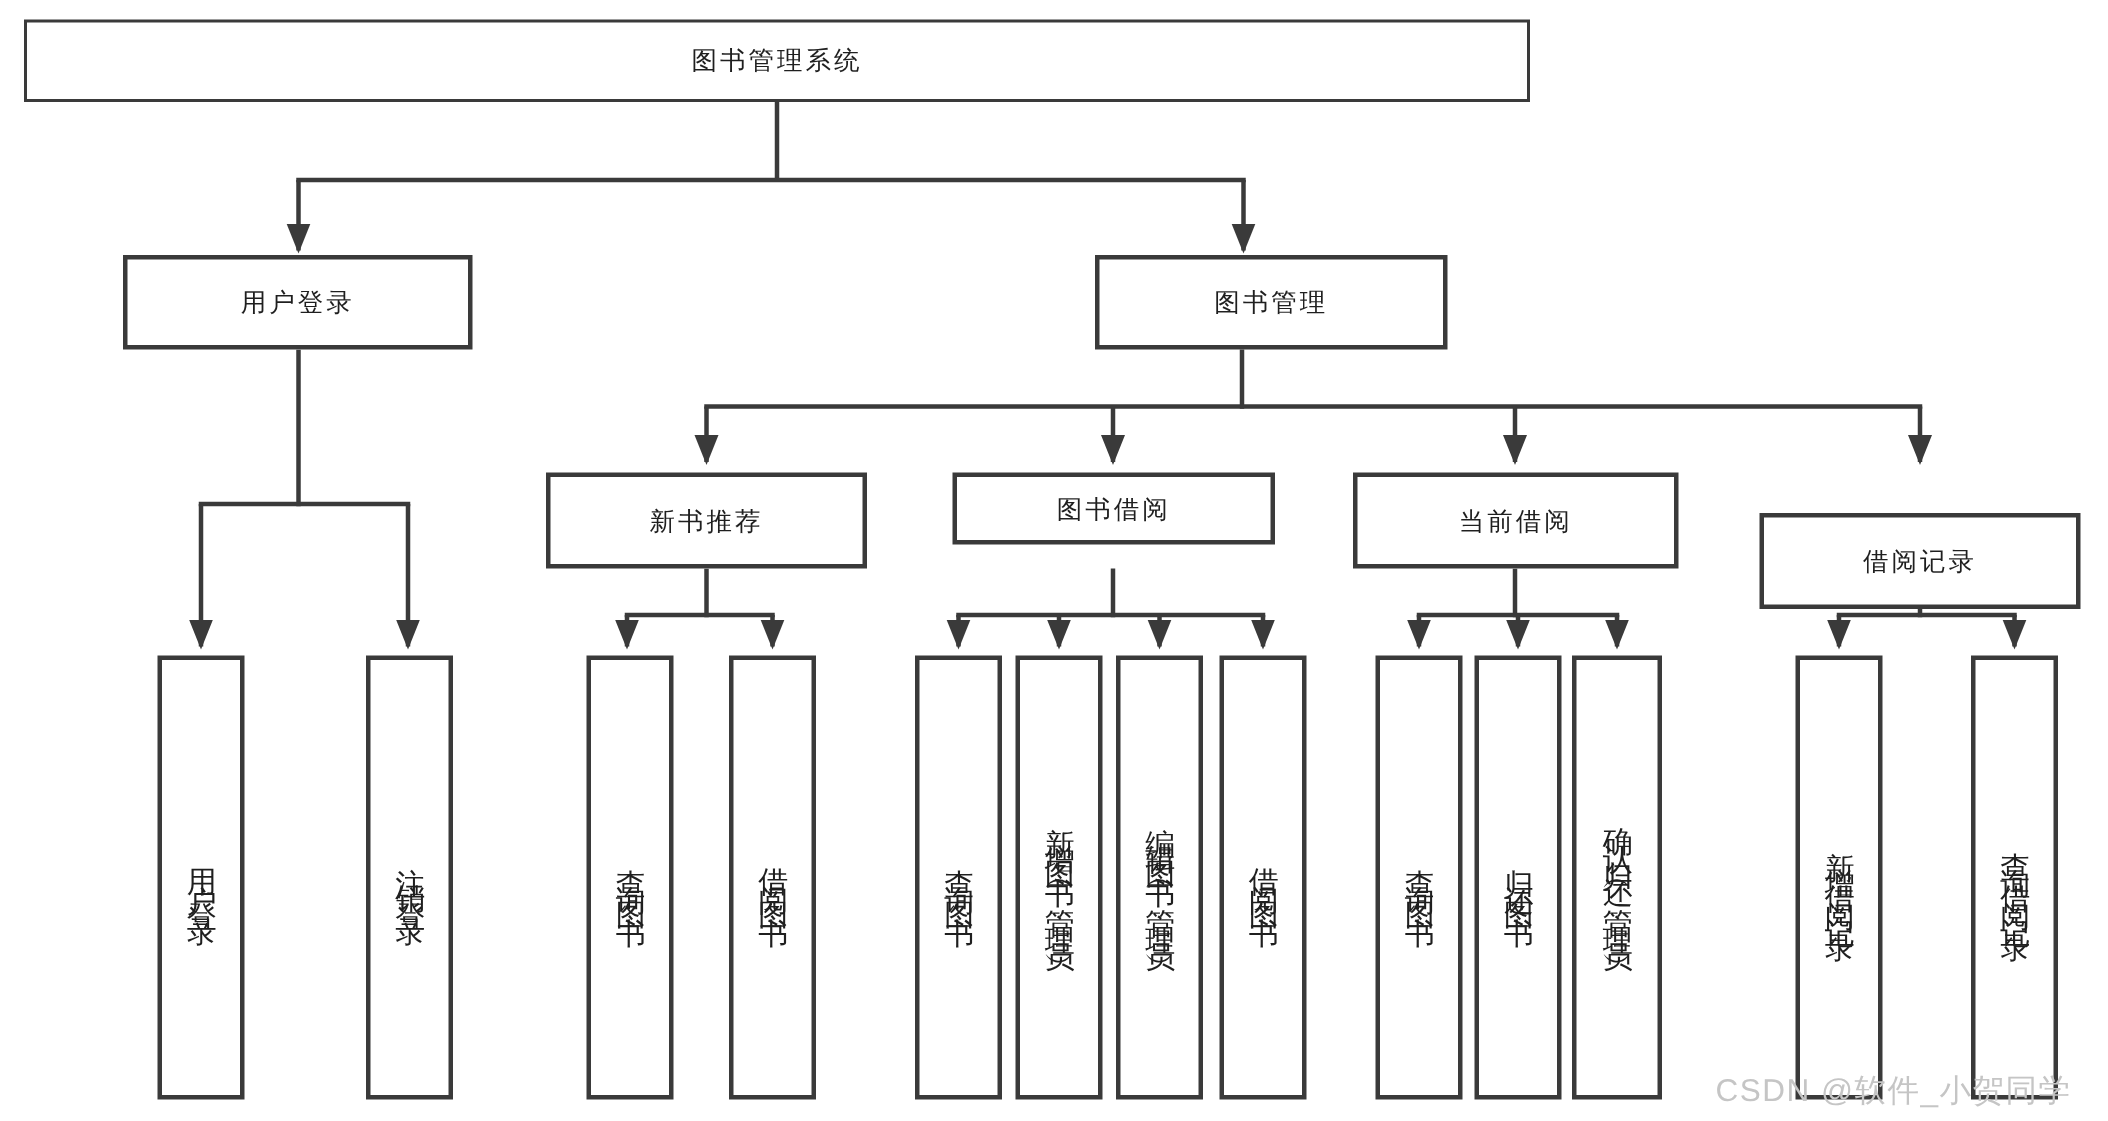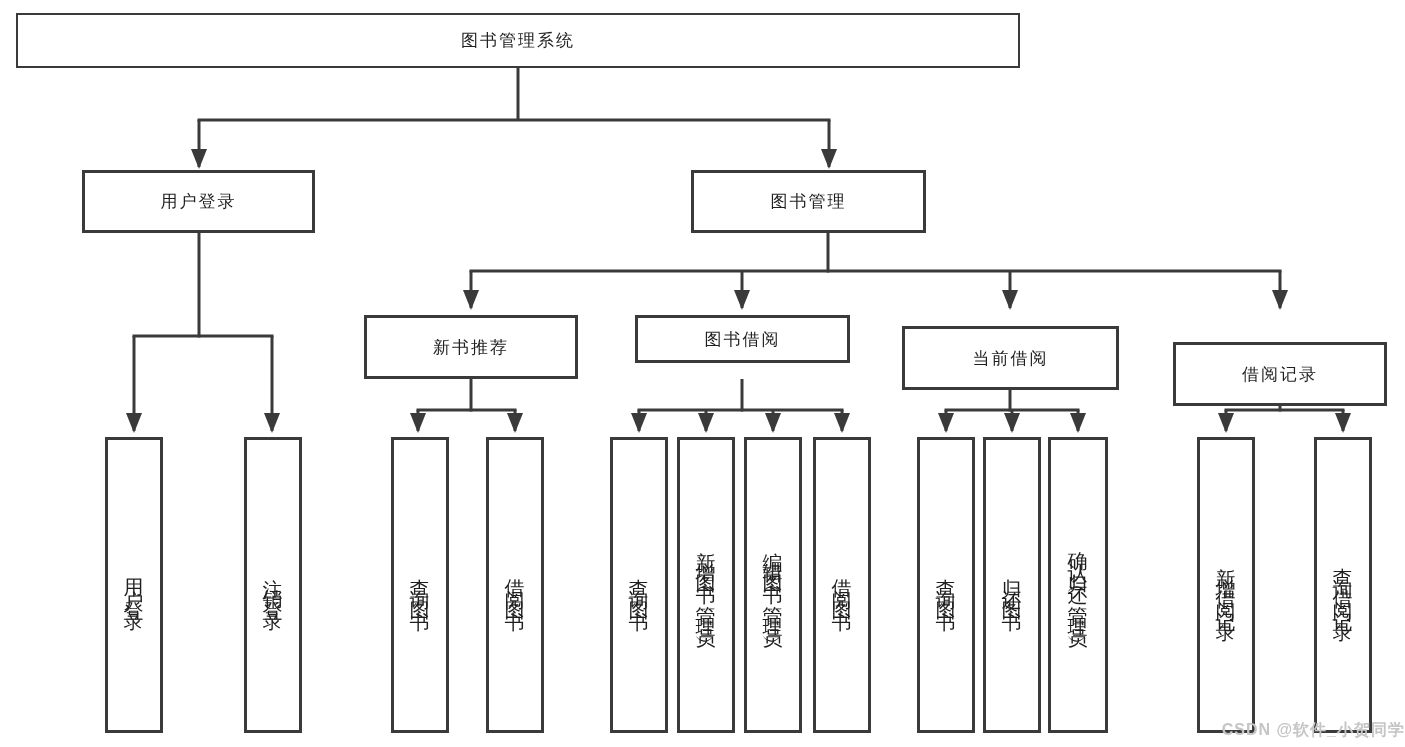--- a/index.html
+++ b/index.html
@@ -57,27 +57,26 @@
   .vbox .vlabel {
     writing-mode: vertical-lr;
     text-orientation: mixed;
     font-size: 20px;
     letter-spacing: 11px;
     line-height: 1;
     max-height: 288px;
   }
   .watermark {
     position: absolute;
-    right: 0;
+    right: 24px;
     bottom: 6px;
-    font-size: 16px;
+    font-size: 21px;
     color: var(--watermark);
     letter-spacing: 1px;
     white-space: nowrap;
-    font-weight: bold;
   }
 </style>
 </head>
 <body>
 
 <div class="canvas">
 
   <svg class="connector" width="1405" height="747" viewBox="0 0 1405 747" xmlns="http://www.w3.org/2000/svg">
     <defs>
       <marker id="arrow" markerUnits="userSpaceOnUse" markerWidth="21" markerHeight="18" refX="18" refY="9" orient="auto">
@@ -126,31 +125,31 @@
     <line x1="1343" y1="410" x2="1343" y2="431" marker-end="url(#arrow)"></line>
   </svg>
 
   <div class="box hbox root-box" style="left:16px; top:13px; width:1004px; height:55px;">
     <span>图书管理系统</span>
   </div>
 
   <div class="box hbox" style="left:82px; top:170px; width:233px; height:63px;">
     <span>用户登录</span>
   </div>
-  <div class="box hbox" style="left:691px; top:170px; width:235px; height:63px;">
+  <div class="box hbox" style="left:730px; top:170px; width:235px; height:63px;">
     <span>图书管理</span>
   </div>
 
   <div class="box hbox" style="left:364px; top:315px; width:214px; height:64px;align-items:center;">
     <span>新书推荐</span>
   </div>
   <div class="box hbox" style="left:635px; top:315px; width:215px; height:48px;">
     <span>图书借阅</span>
   </div>
-  <div class="box hbox" style="left:902px; top:315px; width:217px; height:64px;margin-top:11px;">
+  <div class="box hbox" style="left:902px; top:315px; width:217px; height:64px;">
     <span>当前借阅</span>
   </div>
   <div class="box hbox" style="left:1173px; top:310px; width:214px; height:64px;margin-top:32px;">
     <span>借阅记录</span>
   </div>
 
   <div class="box vbox" style="left:105px;">
     <span class="vlabel">用户登录</span>
   </div>
   <div class="box vbox" style="left:244px;">

